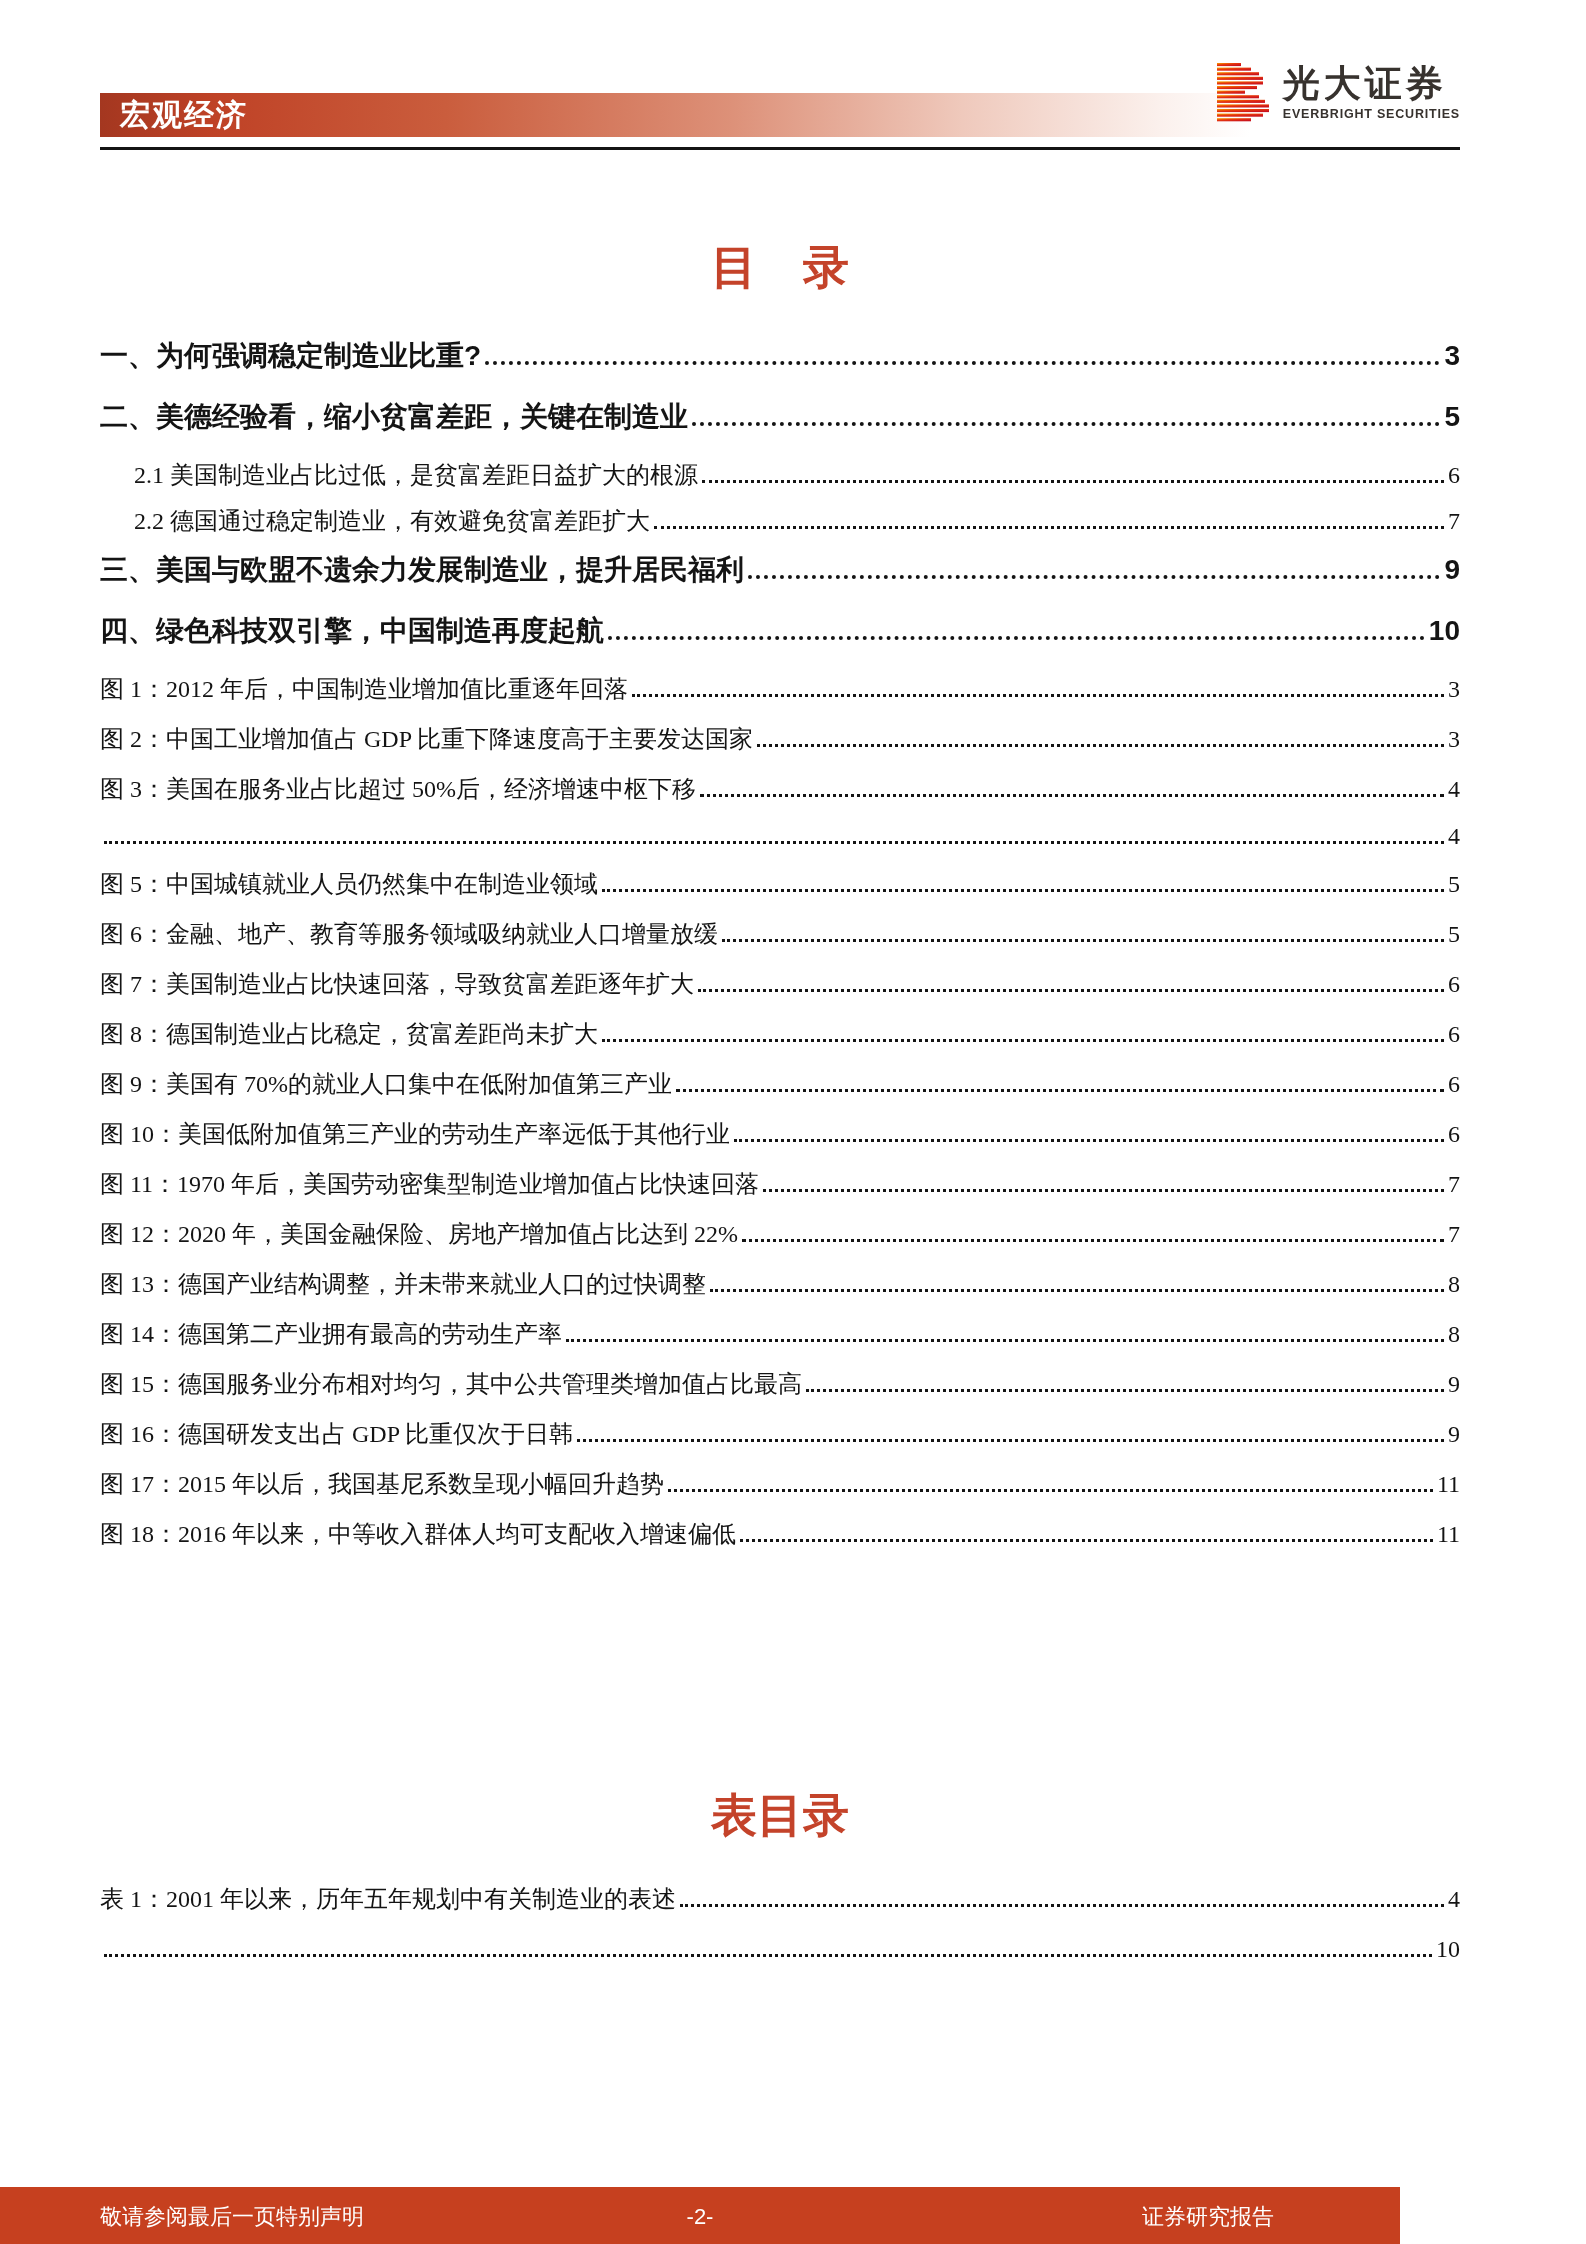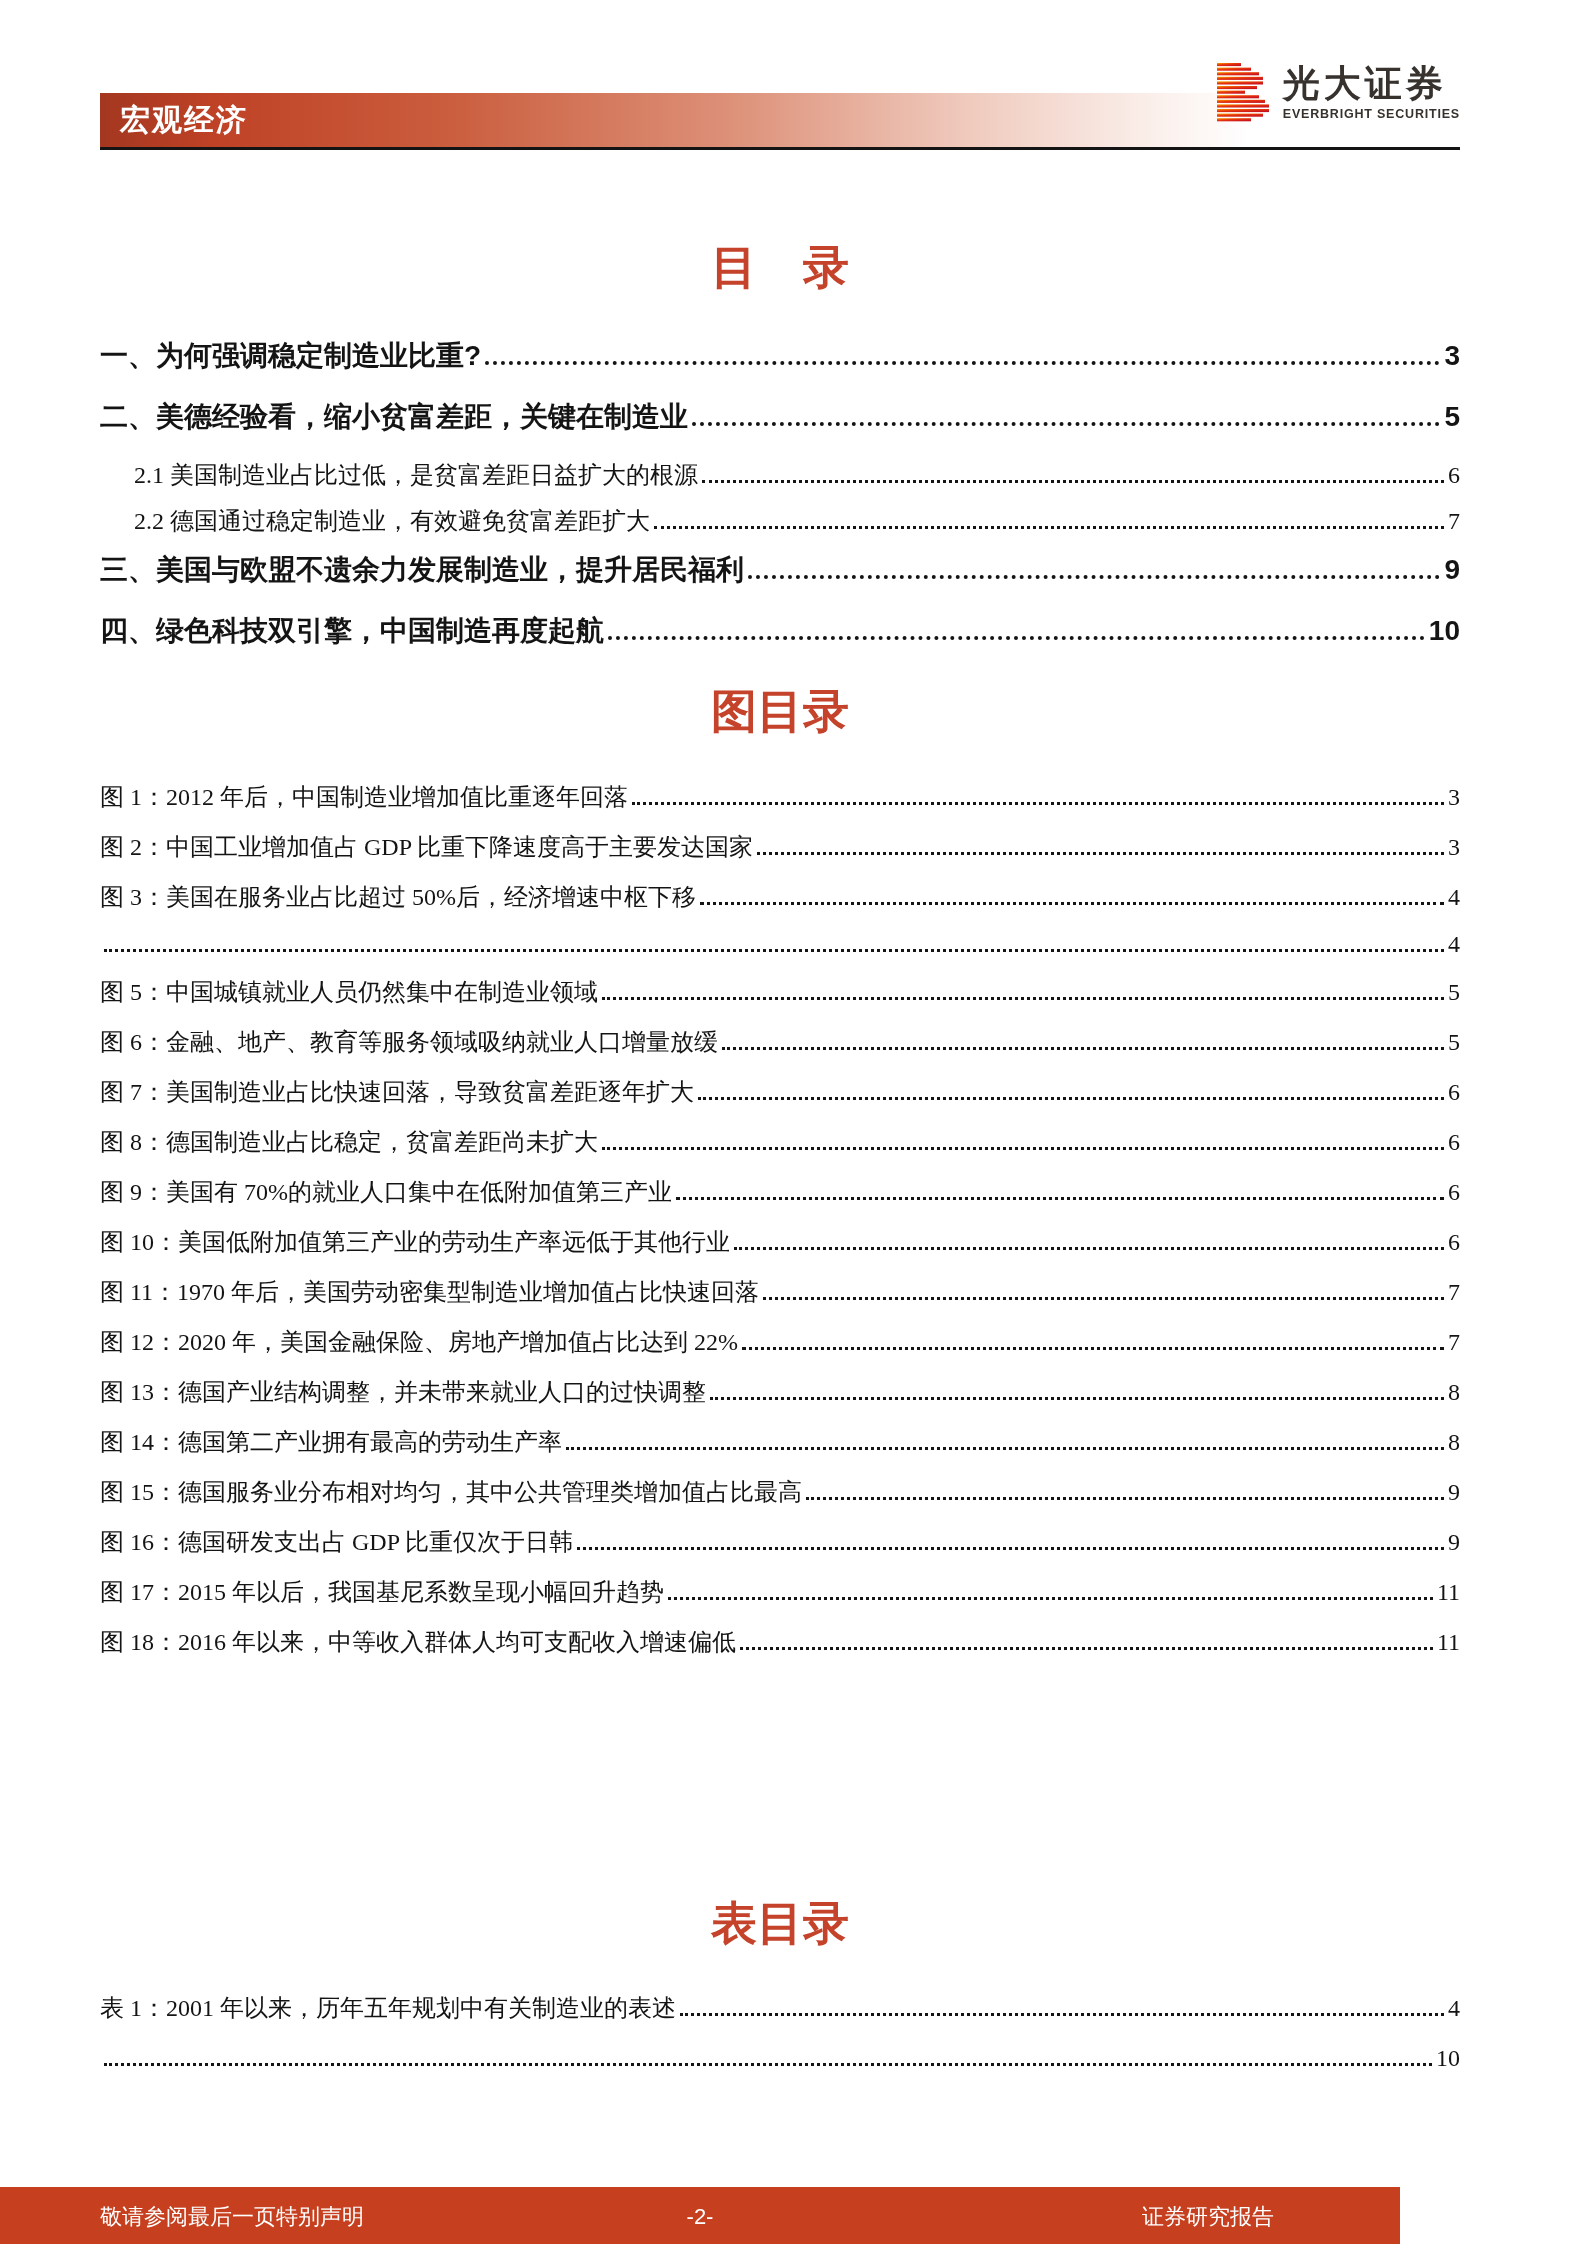--- a/index.html
+++ b/index.html
@@ -4,21 +4,21 @@
 <style>
   html,body { margin:0; padding:0; }
   body {
     width:1586px; height:2244px; position:relative; overflow:hidden;
     background:#ffffff; color:#141414;
     font-family:"Liberation Serif", serif;
   }
 
   
   .cat-bar {
-    position:absolute; left:100px; top:93px; width:1150px; height:54px;
+    position:absolute; left:100px; top:93px; width:1150px; height:44px;
     background:linear-gradient(to right,
       #a43720 0%, #bf4226 10%, #ca5d3d 30%, #dd9179 55%, #efc9bc 75%, #fbf0ec 92%, #ffffff 100%);
     display:flex; align-items:center;
   }
   .cat-label {
     color:#ffffff; font-weight:bold; font-size:30px; letter-spacing:2px;
     font-family:"Liberation Sans", sans-serif; padding-left:20px;
   }
   .header-rule {
     position:absolute; left:100px; top:147px; width:1360px; height:3px; background:#141414;
@@ -143,21 +143,20 @@
       <span class="leader"></span>
       <span class="pagenum">9</span>
     </div>
     <div class="row row-l1">
       <span>四、绿色科技双引擎，中国制造再度起航</span>
       <span class="leader"></span>
       <span class="pagenum">10</span>
     </div>
   </div>
 
-  <div class="sec-title fig-title">图目录</div>
 
   <div>
     <div class="row fig-row">
       <span>图 1：2012 年后，中国制造业增加值比重逐年回落</span>
       <span class="leader"></span>
       <span class="pagenum">3</span>
     </div>
     <div class="row fig-row">
       <span>图 2：中国工业增加值占 GDP 比重下降速度高于主要发达国家</span>
       <span class="leader"></span>

